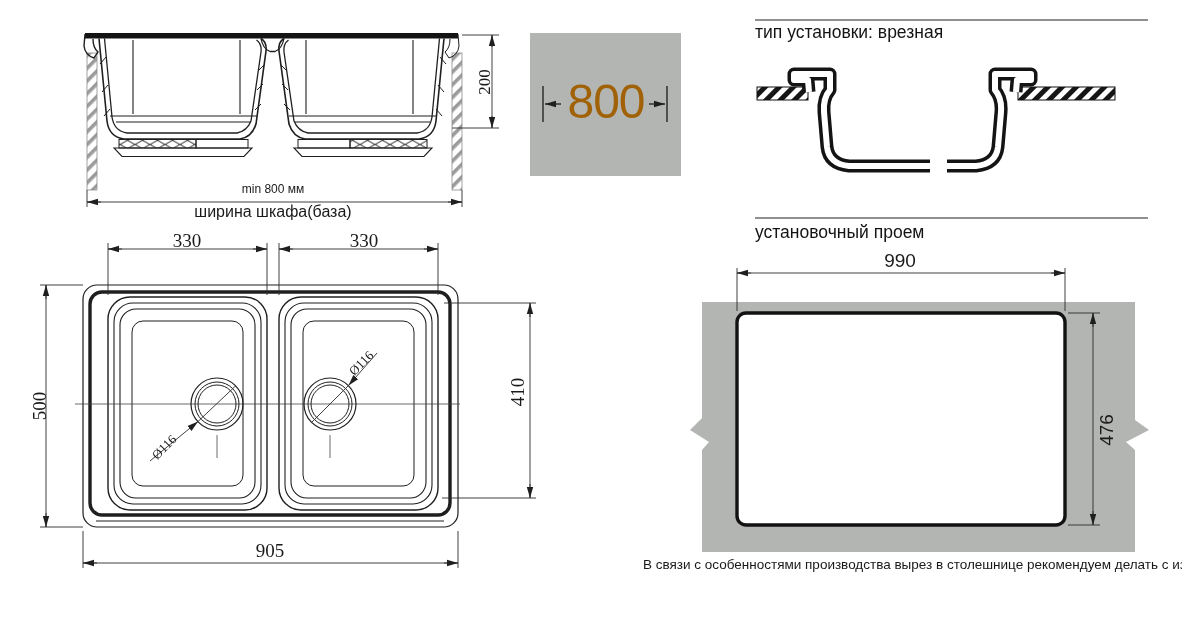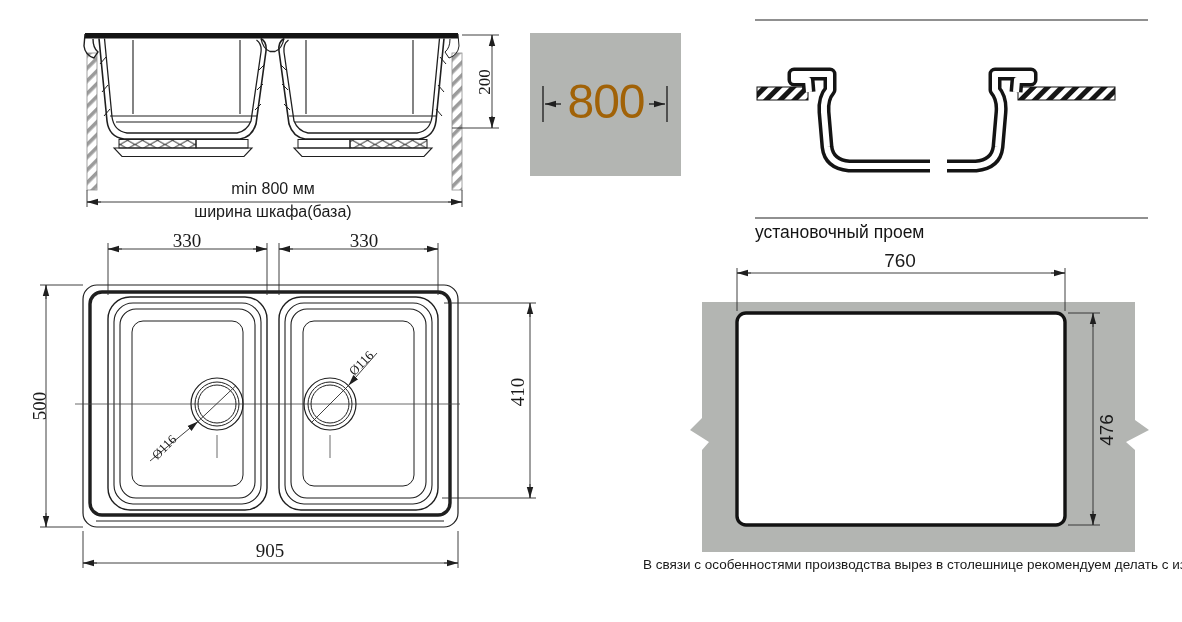--- a/index.html
+++ b/index.html
@@ -183,33 +183,34 @@
 
     <g stroke="#2b2b2b" stroke-width="0.9" fill="none">
       <path d="M1068,313 H1100 M1068,525 H1100 M1093,313 V525"></path>
       <line x1="1093" y1="327" x2="1093" y2="313" marker-end="url(#arw)"></line>
       <line x1="1093" y1="511" x2="1093" y2="525" marker-end="url(#arw)"></line>
     </g>
   </g>
 </svg>
 
 <div class="lbl rot90 serif dim17" style="left:484px;top:82px;">200</div>
-<div class="lbl sans" style="left:273px;top:189px;font-size:16px;">min 800 мм</div>
+<div class="lbl sans" style="left:273px;top:189px;font-size:12px;">min 800 мм</div>
 <div class="lbl sans" style="left:273px;top:212px;font-size:16px;">ширина шкафа(база)</div>
 
 <div class="lbl sans big800" style="left:606px;top:102px;">800</div>
 
+<div class="tl sans title" style="left:755px;top:22px;">тип установки: врезная</div>
 <div class="tl sans title" style="left:755px;top:222px;">установочный проем</div>
 
 <div class="lbl serif dim19" style="left:187px;top:240px;">330</div>
 <div class="lbl serif dim19" style="left:364px;top:240px;">330</div>
 <div class="lbl rot90 serif dim19" style="left:39px;top:406px;">500</div>
 <div class="lbl rot90 serif dim19" style="left:517px;top:392px;">410</div>
 <div class="lbl serif dim19" style="left:270px;top:550px;">905</div>
 <div class="lbl rot45 serif dim13" style="left:164px;top:447px;">Ø116</div>
 <div class="lbl rot45 serif dim13" style="left:361px;top:363px;">Ø116</div>
 
-<div class="lbl sans dim19" style="left:900px;top:260px;">760</div>
+<div class="lbl sans dim19" style="left:900px;top:260px;">990</div>
 <div class="lbl rot90 sans dim19" style="left:1106px;top:430px;">476</div>
 
 <div class="tl sans note" style="left:643px;top:557px;">В связи с особенностями производства вырез в столешнице рекомендуем делать с изделия.</div>
 
 </div>
 
 </body></html>

